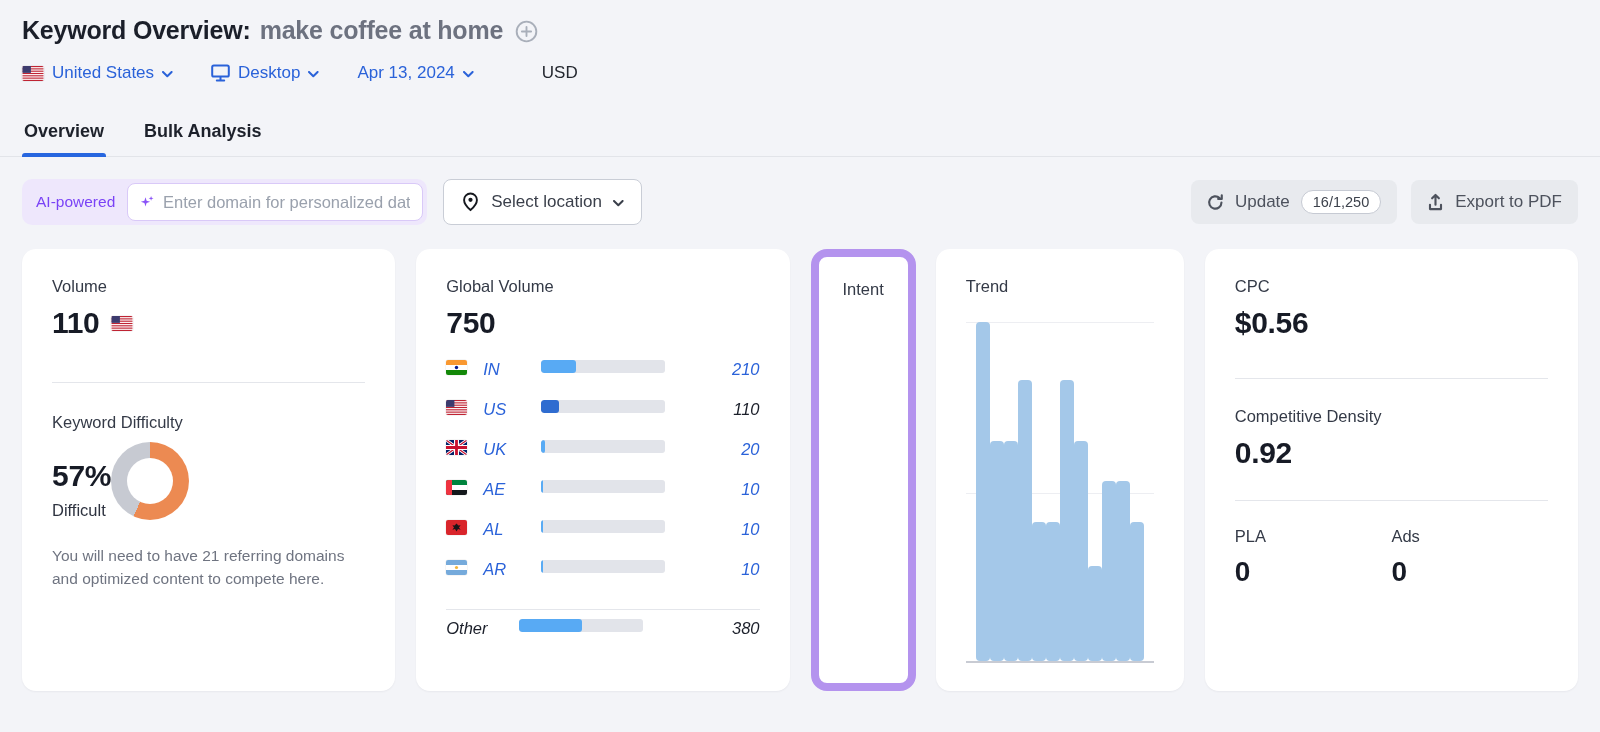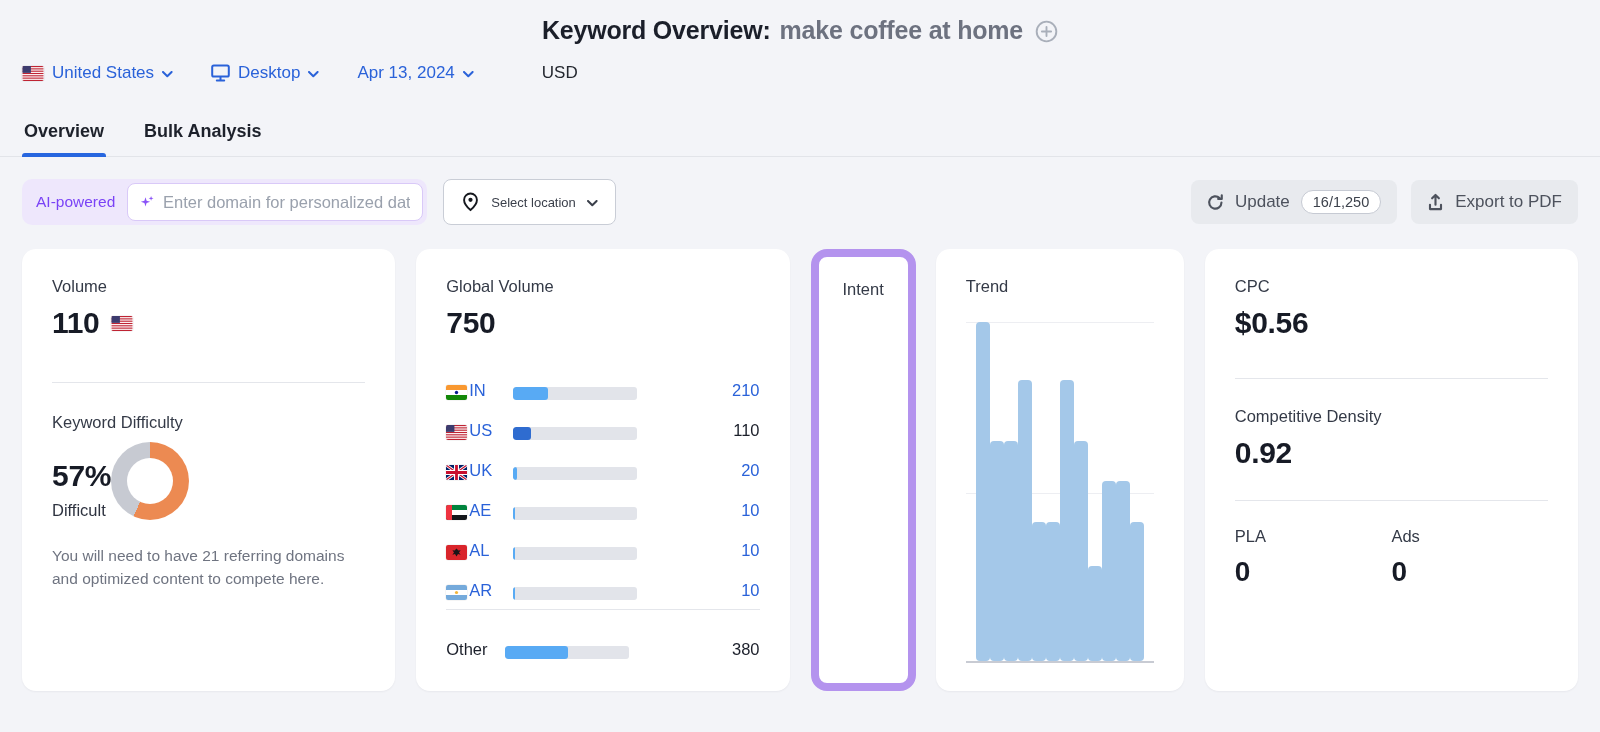--- a/index.html
+++ b/index.html
@@ -5,21 +5,21 @@
   * { box-sizing: border-box; margin: 0; padding: 0; }
   html,body { width:1600px; height:732px; overflow:hidden; }
   body {
     background:#f3f4f8;
     font-family:"Liberation Sans","DejaVu Sans",sans-serif;
     color:#1b1f2a;
   }
   .page { padding:16px 22px 0; }
 
   
-  .title-row { display:flex; align-items:center; gap:12px; margin-bottom:18px;justify-content:center; }
+  .title-row { display:flex; align-items:center; gap:12px; margin-bottom:18px; }
   .page-title { font-size:25px; font-weight:700; letter-spacing:-0.2px; display:flex; gap:9px; }
   .page-title .kw { color:#6d7280; }
   .plus-icon { display:inline-flex; margin-top:2px; }
 
   .filter-row { display:flex; align-items:center; gap:38px; margin-bottom:30px; }
   .filter-btn { display:flex; align-items:center; gap:8px; background:none; border:none; cursor:pointer;
                 font-family:inherit; font-size:17px; color:#2a62d9; }
   .filter-btn svg.chev { margin-top:2px; }
   .currency-label { font-size:17px; color:#23272f; font-weight:500;margin-left:30px; }
   .flag { display:inline-flex; border-radius:2px; overflow:hidden; line-height:0; box-shadow:0 0 0 .5px rgba(0,0,0,.08); }
@@ -31,21 +31,21 @@
 
   
   .toolbar { display:flex; align-items:center; gap:16px; margin-top:22px; }
   .ai-group { display:flex; align-items:center; gap:12px; background:#eee7fc; border-radius:10px; padding:4px 4px 4px 14px; }
   .ai-badge { color:#7a42f6; font-size:15.5px; font-weight:500; }
   .domain-box { display:flex; align-items:center; gap:9px; background:#fff; border:1px solid #d9c9f8;
                 border-radius:8px; height:38px; padding:0 12px; width:296px; }
   .domain-box input { border:none; outline:none; font-family:inherit; font-size:16.5px; color:#333; width:100%; }
   .domain-box input::placeholder { color:#9aa1ad; }
   .loc-btn { display:flex; align-items:center; gap:11px; height:46px; padding:0 17px; background:#fff;
-             border:1px solid #c9cdd6; border-radius:8px; font-family:inherit; font-size:13px; color:#3a3f4a; cursor:pointer; }
+             border:1px solid #c9cdd6; border-radius:8px; font-family:inherit; font-size:17px; color:#3a3f4a; cursor:pointer; }
   .loc-btn svg.chev { margin-top:2px; }
   .right-group { margin-left:auto; display:flex; gap:14px; }
   .gray-btn { display:flex; align-items:center; gap:11px; height:44px; padding:0 16px; background:#e8eaee; border:none;
               border-radius:8px; font-family:inherit; font-size:17px; color:#4d525d; font-weight:500; cursor:pointer; }
   .count-badge { background:#fff; border:1px solid #c6cad3; border-radius:999px; padding:3px 11px;
                  font-size:14.5px; color:#3d424c; font-weight:400; }
 
   
   .cards { display:grid; grid-template-columns:repeat(4,1fr); gap:21px; margin-top:24px; height:442px; }
   .card { background:#fff; border-radius:14px; padding:28px 30px; box-shadow:0 1px 2px rgba(20,24,40,.05); }
@@ -57,21 +57,21 @@
   .vol-value { display:flex; align-items:center; gap:11px; }
   .card-vol .divider { margin:42px 0 30px; }
   .kd-row { display:flex; align-items:flex-end; margin-top:4px; }
   .kd-level { font-size:16.5px; color:#2e3340; margin-top:8px; }
   .donut { width:78px; height:78px; border-radius:50%; position:relative; flex:none; }
   .donut::after { content:""; position:absolute; inset:16px; background:#fff; border-radius:50%; }
   .kd-note { font-size:15.5px; color:#6f7481; line-height:1.5; margin-top:24px; }
 
   
   .gv-rows { margin-top:20px; }
-  .gv-row { display:flex; align-items:flex-end; height:40px; gap:2px; }
+  .gv-row { display:flex; align-items:flex-start; height:40px; gap:16px;font-style:italic; }
   .gv-code { font-size:16.5px; color:#2a62d9; width:36px; cursor:pointer; }
   .gv-track { width:124px; height:13px; background:#e2e4ea; border-radius:3px; overflow:hidden; margin-left:6px; flex:none; }
   .gv-fill { height:100%; border-radius:3px; }
   .gv-val { flex:1; text-align:right; font-size:16.5px; color:#2a62d9; cursor:pointer; }
   .gv-val.dark { color:#1b1f2a; cursor:default; }
   .gv-divider { margin:9px 0; }
   .gv-other-label { font-size:16.5px; color:#1b1f2a; width:51px; }
 
   
   .col3 { display:flex; gap:20px; }

